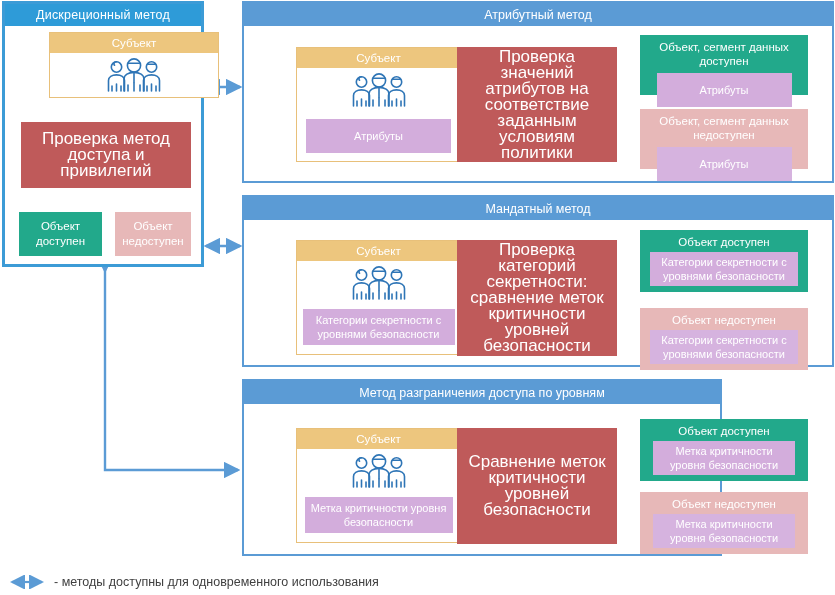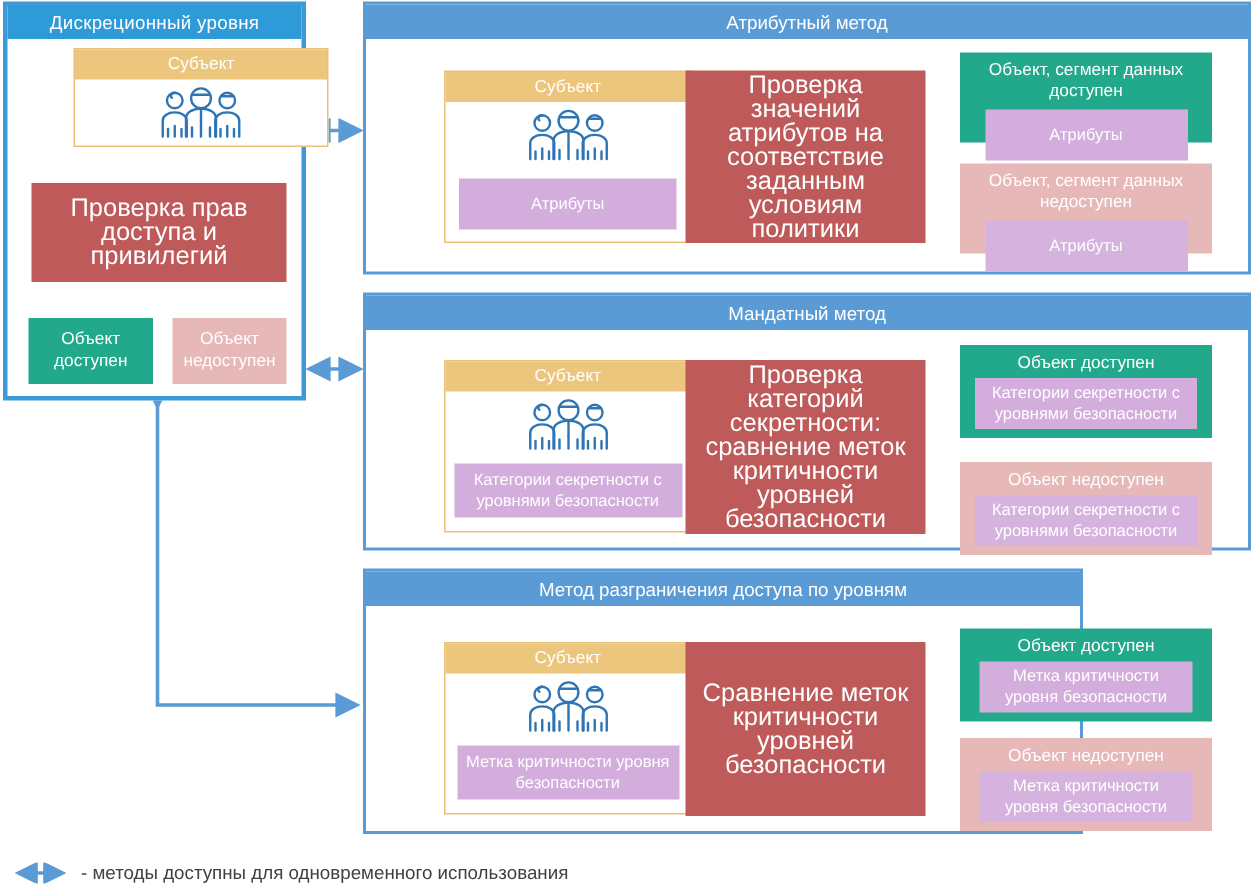--- a/index.html
+++ b/index.html
@@ -178,21 +178,21 @@
     <g>
       <line x1="206" y1="87" x2="240" y2="87" stroke="#5B9BD5" stroke-width="2.4" marker-end="url(#ab)" marker-start="url(#abs)"></line>
       <line x1="206" y1="246" x2="240" y2="246" stroke="#5B9BD5" stroke-width="2.4" marker-end="url(#ab)" marker-start="url(#abs)"></line>
 
       <path d="M105,271 L105,470 L238,470" fill="none" stroke="#5B9BD5" stroke-width="2.4" marker-end="url(#ab)"></path>
       <path d="M105,271 L105,264" fill="none" stroke="#5B9BD5" stroke-width="2.4" marker-end="url(#ab)" transform="rotate(180 105 267.5)"></path>
     </g>
   </svg>
 
   <div class="abs left-panel">
-    <div class="abs left-panel-header">Дискреционный уровня</div>
+    <div class="abs left-panel-header">Дискреционный метод</div>
 
     <div class="abs subject" style="left:16px;top:28px;width:170px;height:66px;">
       <div class="abs subject-header">Субъект</div>
       <div class="subject-body">
         <svg class="people-icon" width="62" height="38" viewBox="0 0 62 38">
           <g fill="none" stroke="#2E75B6" stroke-width="1.6" stroke-linejoin="round" stroke-linecap="round">
 
             <circle cx="13.5" cy="10" r="5.2"></circle>
             <path d="M13.5 4.8c-1.6 0-2.6 1-2.6 2.2 0 .6.3 1 .7 1.2"></path>
             <path d="M5.5 34 V23.5 c0-3.4 3.4-5.6 8-5.6 s8 2.2 8 5.6 V34"></path>
@@ -206,21 +206,21 @@
             <circle cx="31" cy="8.5" r="6.6"></circle>
             <path d="M25.4 6.2 h11.2"></path>
             <path d="M21 34 V22 c0-4 4.4-6.6 10-6.6 s10 2.6 10 6.6 V34"></path>
             <path d="M31 15.4 v10"></path>
             <path d="M25 34 v-6 M31 34 v-8 M37 34 v-6"></path>
           </g>
         </svg>
       </div>
     </div>
 
-    <div class="abs process" style="left:16px;top:118px;width:170px;height:66px;">Проверка прав доступа и привилегий</div>
+    <div class="abs process" style="left:16px;top:118px;width:170px;height:66px;">Проверка метод доступа и привилегий</div>
 
     <div class="abs res-plain" style="left:14px;top:208px;width:83px;height:44px;background:#22A98B;">Объект доступен</div>
     <div class="abs res-plain" style="left:110px;top:208px;width:76px;height:44px;background:#E7B8B8;">Объект недоступен</div>
   </div>
 
   <div class="abs panel p1">
     <div class="abs panel-header">Атрибутный метод</div>
 
     <div class="abs subject" style="left:24px;top:44px;width:165px;height:115px;">
       <div class="abs subject-header">Субъект</div>

